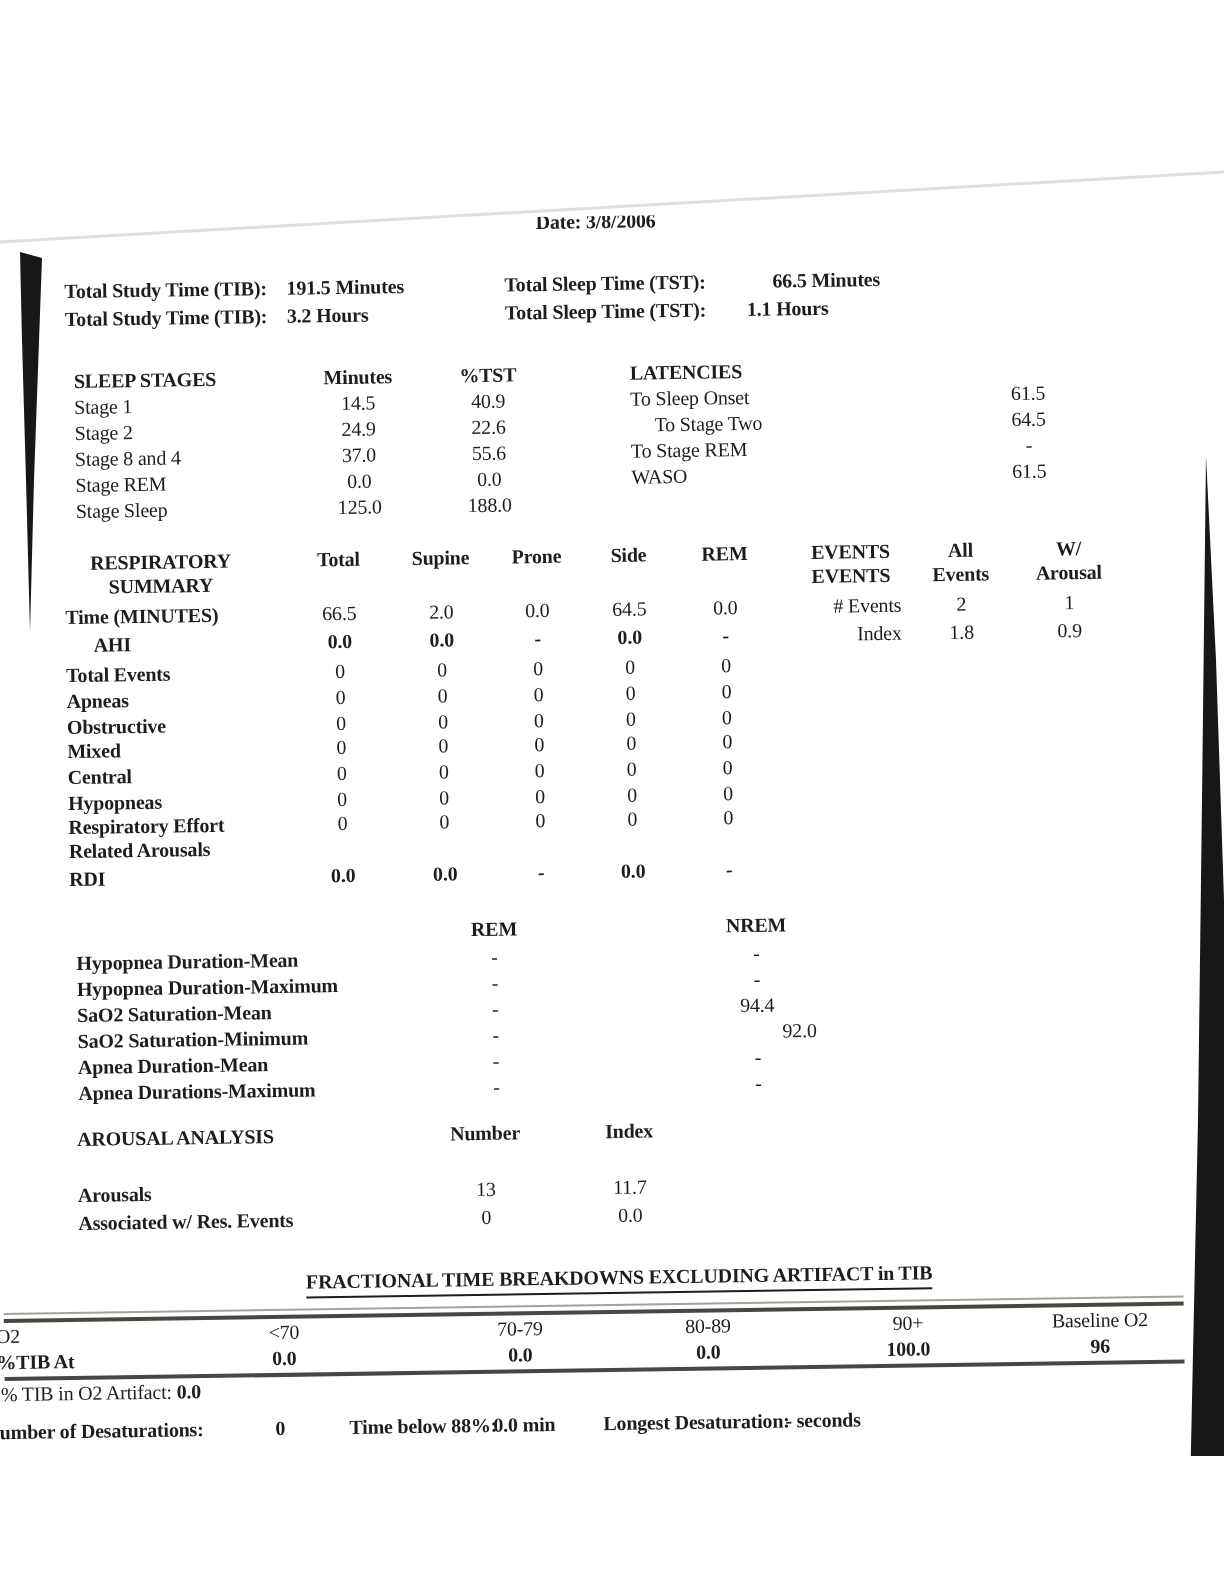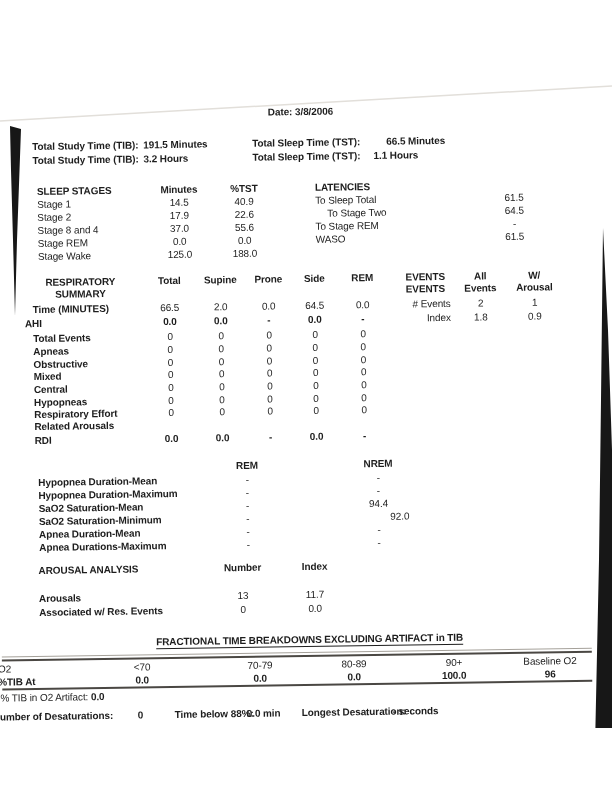--- a/index.html
+++ b/index.html
@@ -1,18 +1,18 @@
 <!DOCTYPE html>
 <html><head>
 <meta charset="utf-8">
 <style>
   html,body{margin:0;padding:0;background:#fff;}
   .canvas{
     position:relative;width:612px;height:728px;background:#ffffff;overflow:hidden;
-    font-family:Liberation Sans, sans-serif;color:#1d1d1d;
+    font-family:Liberation Serif, serif;color:#1d1d1d;
     font-size:10px;letter-spacing:-0.1px;
   }
   .tilt{position:absolute;left:0;top:0;width:612px;height:792px;
     transform:rotate(-0.85deg);transform-origin:306px 396px;}
   .t{position:absolute;white-space:nowrap;line-height:11px;}
   .b{font-weight:bold;}
   .c{transform:translateX(-50%);}
   .r{transform:translateX(-100%);}
   .rule-dark{position:absolute;left:-2px;width:590px;height:1.5px;background:#4a4743;}
   .rule-faint{position:absolute;left:-2px;width:590px;height:1px;background:#a5a19a;}
@@ -50,42 +50,42 @@
     <span class="t b" style="left:377px;top:151px">1.1 Hours</span>
 
     <span class="t b" style="left:40px;top:182px">SLEEP STAGES</span>
     <span class="t b c" style="left:182px;top:182px">Minutes</span>
     <span class="t b c" style="left:247px;top:182px">%TST</span>
     <span class="t b" style="left:318px;top:182px">LATENCIES</span>
 
     <span class="t" style="left:40px;top:195px">Stage 1</span>
     <span class="t c" style="left:182px;top:195px">14.5</span>
     <span class="t c" style="left:247px;top:195px">40.9</span>
-    <span class="t" style="left:318px;top:195px">To Sleep Total</span>
+    <span class="t" style="left:318px;top:195px">To Sleep Onset</span>
     <span class="t c" style="left:517px;top:195px">61.5</span>
 
     <span class="t" style="left:40px;top:208px">Stage 2</span>
-    <span class="t c" style="left:182px;top:208px">17.9</span>
+    <span class="t c" style="left:182px;top:208px">24.9</span>
     <span class="t c" style="left:247px;top:208px">22.6</span>
     <span class="t" style="left:330px;top:208px">To Stage Two</span>
     <span class="t c" style="left:517px;top:208px">64.5</span>
 
     <span class="t" style="left:40px;top:221px">Stage 8 and 4</span>
     <span class="t c" style="left:182px;top:221px">37.0</span>
     <span class="t c" style="left:247px;top:221px">55.6</span>
     <span class="t" style="left:318px;top:221px">To Stage REM</span>
     <span class="t c" style="left:517px;top:221px">-</span>
 
     <span class="t" style="left:40px;top:234px">Stage REM</span>
     <span class="t c" style="left:182px;top:234px">0.0</span>
     <span class="t c" style="left:247px;top:234px">0.0</span>
     <span class="t" style="left:318px;top:234px">WASO</span>
     <span class="t c" style="left:517px;top:234px">61.5</span>
 
-    <span class="t" style="left:40px;top:247px">Stage Wake</span>
+    <span class="t" style="left:40px;top:247px">Stage Sleep</span>
     <span class="t c" style="left:182px;top:247px">125.0</span>
     <span class="t c" style="left:247px;top:247px">188.0</span>
 
     <span class="t b c" style="left:82px;top:273px">RESPIRATORY</span>
     <span class="t b c" style="left:82px;top:285px">SUMMARY</span>
     <span class="t b c" style="left:171px;top:273px">Total</span>
     <span class="t b c" style="left:222px;top:273px">Supine</span>
     <span class="t b c" style="left:270px;top:273px">Prone</span>
     <span class="t b c" style="left:316px;top:273px">Side</span>
     <span class="t b c" style="left:364px;top:273px">REM</span>
@@ -99,21 +99,21 @@
     <span class="t b" style="left:34px;top:300px">Time (MINUTES)</span>
     <span class="t c" style="left:171px;top:300px">66.5</span>
     <span class="t c" style="left:222px;top:300px">2.0</span>
     <span class="t c" style="left:270px;top:300px">0.0</span>
     <span class="t c" style="left:316px;top:300px">64.5</span>
     <span class="t c" style="left:364px;top:300px">0.0</span>
     <span class="t r" style="left:452px;top:300px"># Events</span>
     <span class="t c" style="left:482px;top:300px">2</span>
     <span class="t c" style="left:536px;top:300px">1</span>
 
-    <span class="t b" style="left:26px;top:314px">AHI</span>
+    <span class="t b" style="left:48px;top:314px">AHI</span>
     <span class="t b c" style="left:171px;top:314px">0.0</span>
     <span class="t b c" style="left:222px;top:314px">0.0</span>
     <span class="t b c" style="left:270px;top:314px">-</span>
     <span class="t b c" style="left:316px;top:314px">0.0</span>
     <span class="t b c" style="left:364px;top:314px">-</span>
     <span class="t r" style="left:452px;top:314px">Index</span>
     <span class="t c" style="left:482px;top:314px">1.8</span>
     <span class="t c" style="left:536px;top:314px">0.9</span>
 
     <span class="t b" style="left:34px;top:329px">Total Events</span>

